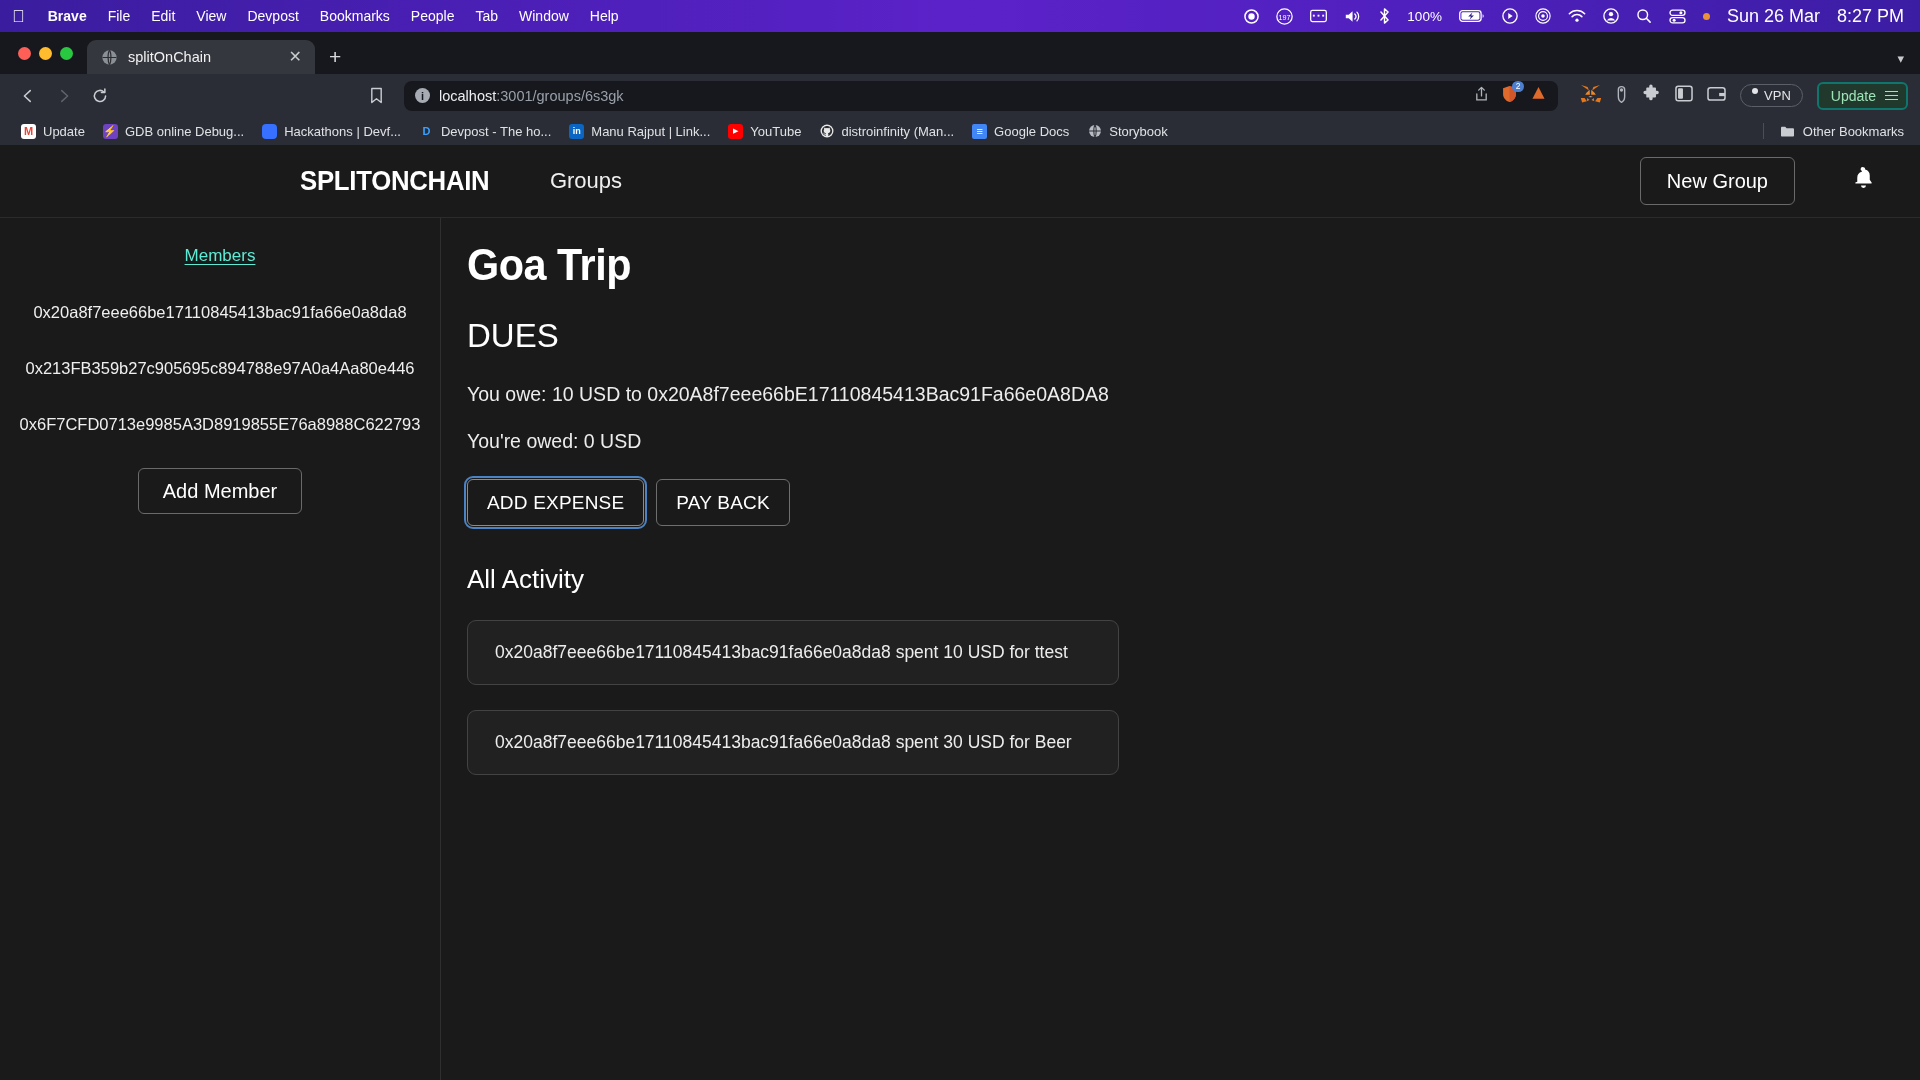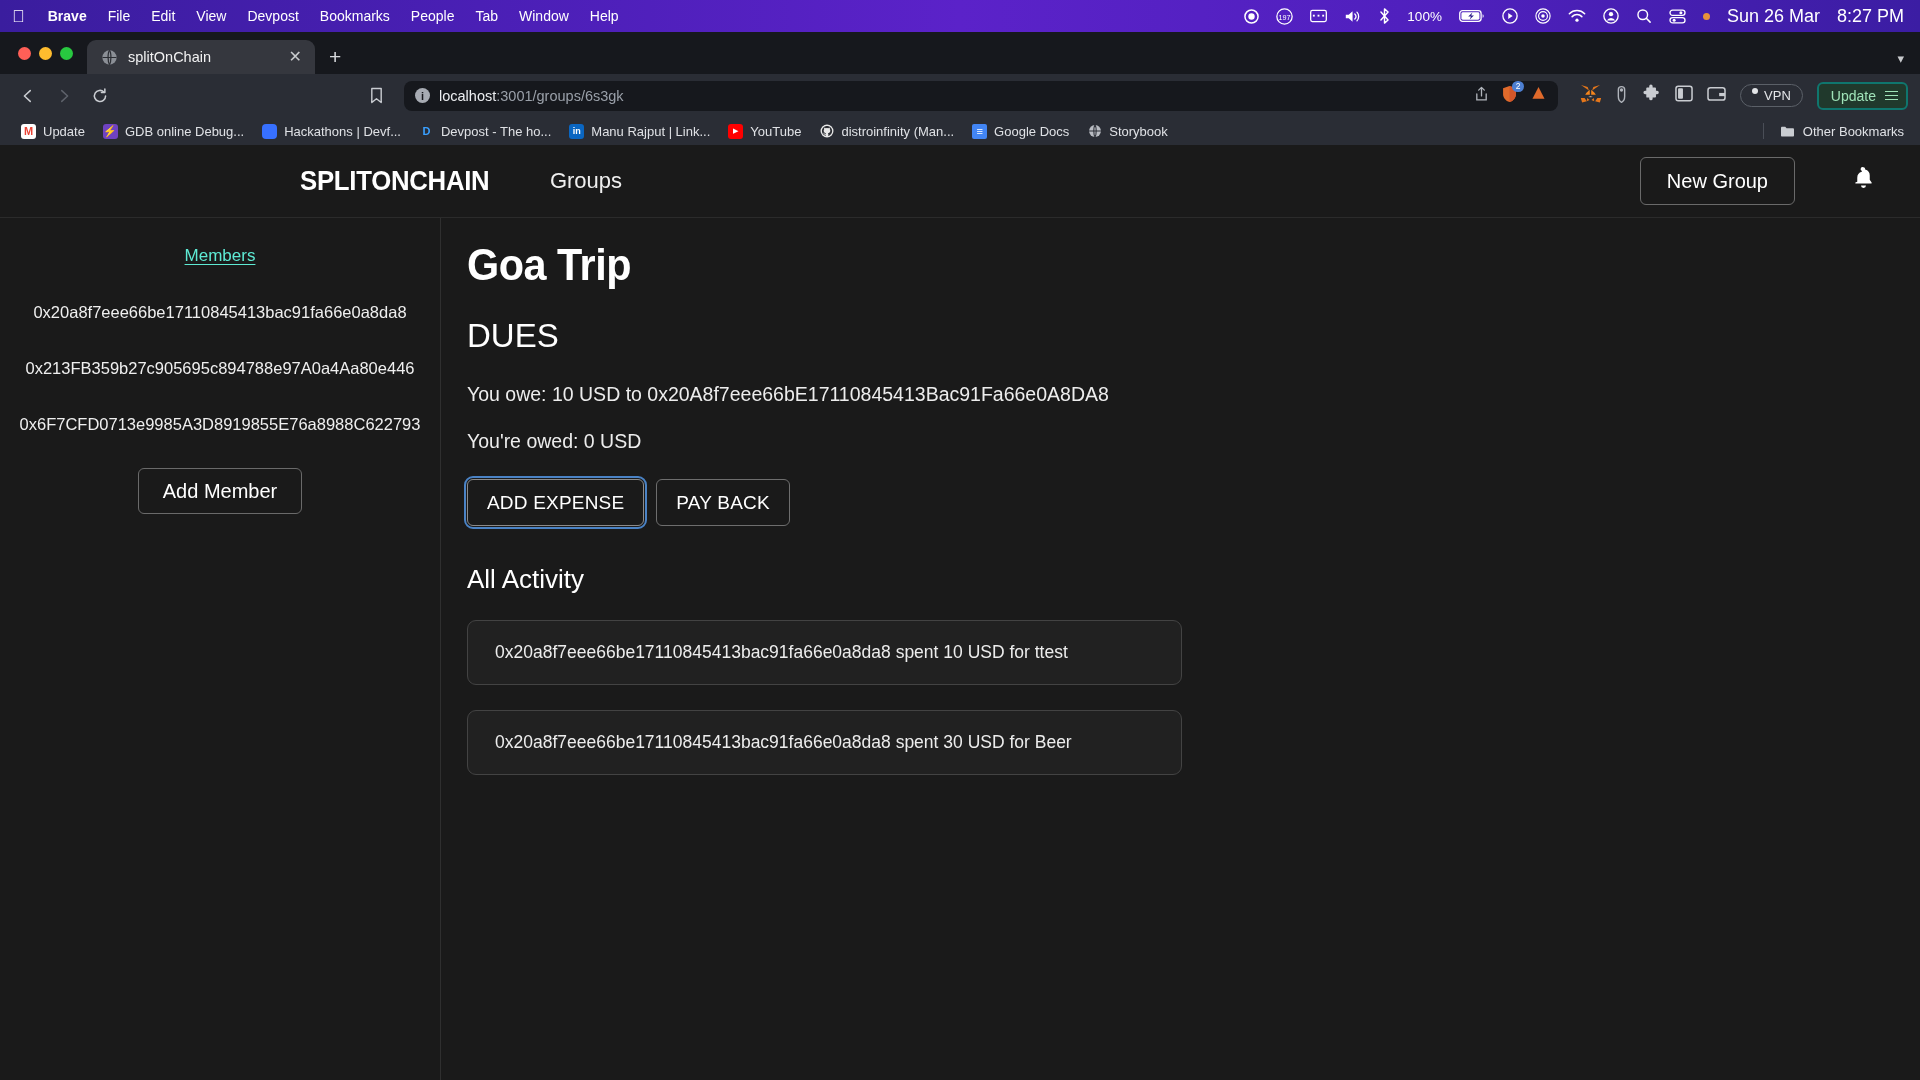--- a/index.html
+++ b/index.html
@@ -134,21 +134,21 @@
   .dues-line { font-size:19.5px; color:#ededed; margin-top:28px; }
   .dues-line.second { margin-top:24px; }
   .btn-row { display:flex; gap:12px; margin-top:26px; }
   .act-btn {
     border:1px solid #6e6e6e; border-radius:6px; background:transparent;
     color:#fff; font-size:19px; padding:13px 19px; line-height:1; letter-spacing:0.2px;
   }
   .act-btn.focused { outline:2px solid #4a82c4; outline-offset:1px; border-color:#8a8a8a; }
   .activity-title { font-size:26px; color:#fff; margin-top:38px; font-weight:400; }
   .activity-card {
-    width:715px; border:1px solid #434343; border-radius:9px;
+    width:652px; border:1px solid #434343; border-radius:9px;
     background:#212121; padding:21px 27px; margin-top:25px;
     font-size:17.5px; color:#ededed;
   }
 </style>
 </head>
 <body>
 
 <div class="menubar">
   <div class="mb-left">
     <span class="apple-logo"></span>

